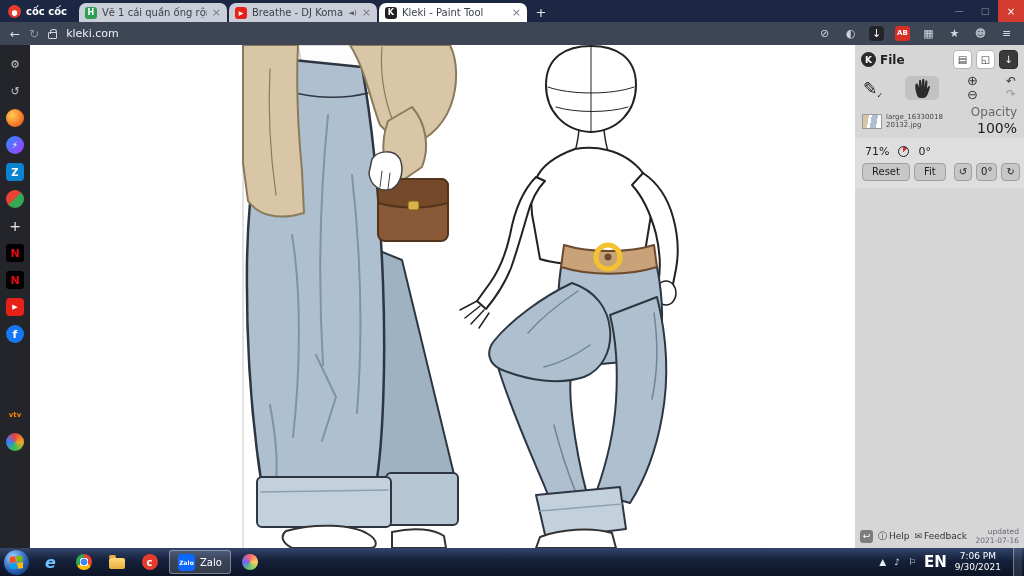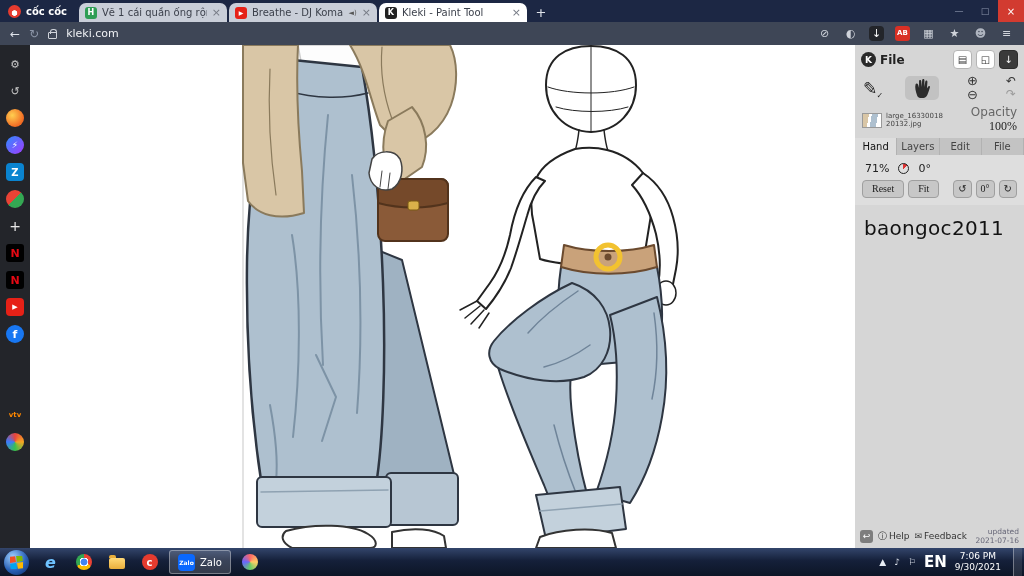--- a/index.html
+++ b/index.html
@@ -55,29 +55,29 @@
   .tool.active { background:#c2c2c2; border-radius:5px; padding:1px 6px; }
   .stack { display:flex; flex-direction:column; line-height:1.05; text-align:center; }
   .z-ic { font-size:13px; color:#333; }
   .u-ic { font-size:12px; color:#333; }
   .u-ic.dim { color:#9a9a9a; }
   .k-layer { display:flex; align-items:center; gap:4px; padding:3px 7px 2px; }
   .k-thumb { width:20px; height:15px; border:1px solid #999; background:linear-gradient(100deg,#d9c6a6 0 30%,#fff 30% 44%,#aec0cf 44% 74%,#fff 74%); flex:none; }
   .k-fname { width:60px; font-size:7px; line-height:1.2; color:#444; word-break:break-all; max-height:17px; overflow:hidden; }
   .k-opy { margin-left:auto; text-align:right; line-height:1.15; }
   .k-opy .l1 { font-size:12px; color:#666; }
-  .k-opy .l2 { font-size:12px; color:#222;font-family:Liberation Serif, serif; }
+  .k-opy .l2 { font-size:14px; color:#222; }
   .k-tabs { display:flex; margin-top:2px; }
   .k-tab { flex:1; text-align:center; font-size:10px; padding:3px 0; background:#c3c3c3; color:#444; border-right:1px solid #b2b2b2; }
   .k-tab.active { background:#dedede; color:#111; }
   .k-body { background:#dedede; padding-bottom:7px; }
   .k-zoomrow { display:flex; align-items:center; gap:9px; padding:7px 10px 5px; font-size:11px; color:#222; }
   .angle-ic { width:11px; height:11px; border:1.5px solid #222; border-radius:50%; background:conic-gradient(#d33 0 55deg, transparent 55deg); flex:none; }
   .k-btnrow { display:flex; align-items:center; gap:4px; padding:0 7px; }
-  .k-btn { background:#c7c7c7; border:1px solid #9f9f9f; border-radius:4px; padding:2px 9px; font-size:10px; color:#222; line-height:1.2;font-family:Liberation Serif, serif; }
+  .k-btn { background:#c7c7c7; border:1px solid #9f9f9f; border-radius:4px; padding:2px 9px; font-size:10px; color:#222; line-height:1.2; }
   .k-btn.sq { padding:2px 4px; margin-left:0; }
   .k-btnrow .push { margin-left:auto; }
   .canvas-note { position:absolute; left:9px; top:170px; font-size:20px; line-height:1.3; color:#121212; letter-spacing:.3px; }
   .k-footer { position:absolute; bottom:3px; left:5px; right:5px; display:flex; align-items:center; gap:5px; font-size:9px; color:#333; }
   .k-fic { width:13px; height:13px; background:#7d7d7d; color:#fff; border-radius:3px; display:flex; align-items:center; justify-content:center; font-size:9px; flex:none; }
   .k-flink { display:flex; align-items:center; gap:2px; }
   .k-updated { margin-left:auto; text-align:right; font-size:7.5px; line-height:1.2; color:#667; }
 
   
   .taskbar { height:28px; background:linear-gradient(#33456b,#15203a 45%,#0c1526); display:flex; align-items:center; padding-left:4px; flex:none; }
@@ -280,45 +280,38 @@
 
       <div class="k-layer">
         <span class="k-thumb"></span>
         <span class="k-fname">large_1633001820132.jpg</span>
         <span class="k-opy">
           <div class="l1">Opacity</div>
           <div class="l2">100%</div>
         </span>
       </div>
 
-      <div class="k-tabs">
-        <span class="k-tab active">Hand</span>
-        <span class="k-tab">Layers</span>
-        <span class="k-tab">Edit</span>
-        <span class="k-tab">File</span>
-      </div>
 
       <div class="k-body">
         <div class="k-zoomrow">
           <span>71%</span>
           <span class="angle-ic"></span>
           <span>0°</span>
         </div>
         <div class="k-btnrow">
           <span class="k-btn">Reset</span>
           <span class="k-btn">Fit</span>
           <span class="push"></span>
           <span class="k-btn sq">↺</span>
           <span class="k-btn sq">0°</span>
           <span class="k-btn sq">↻</span>
         </div>
       </div>
 
       <div class="canvas-note">
-        <div>baongoc2011</div>
       </div>
 
       <div class="k-footer">
         <span class="k-fic">↩</span>
         <span class="k-flink">
           <span>ⓘ</span>
           <span>Help</span>
         </span>
         <span class="k-flink">
           <span>✉</span>

